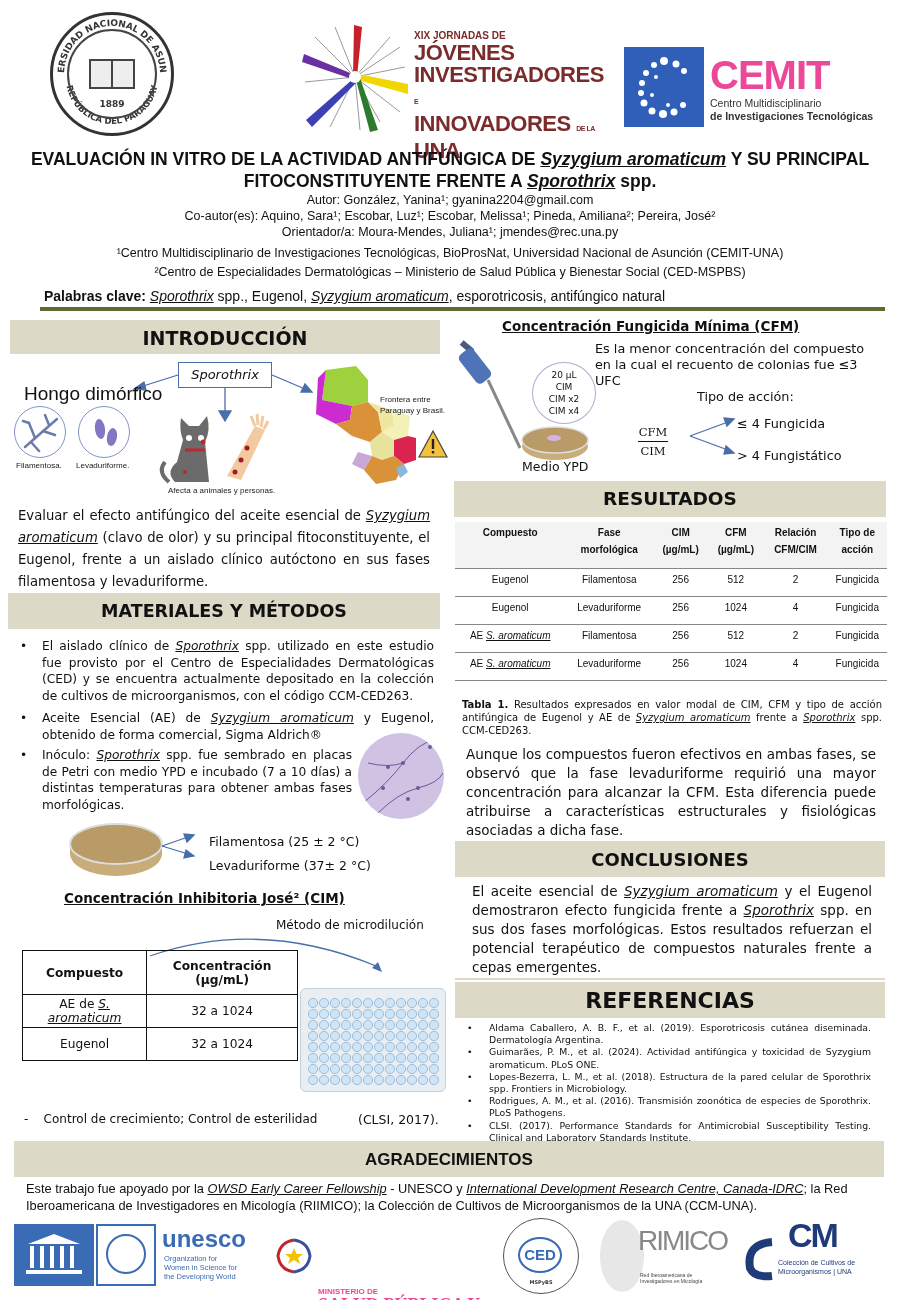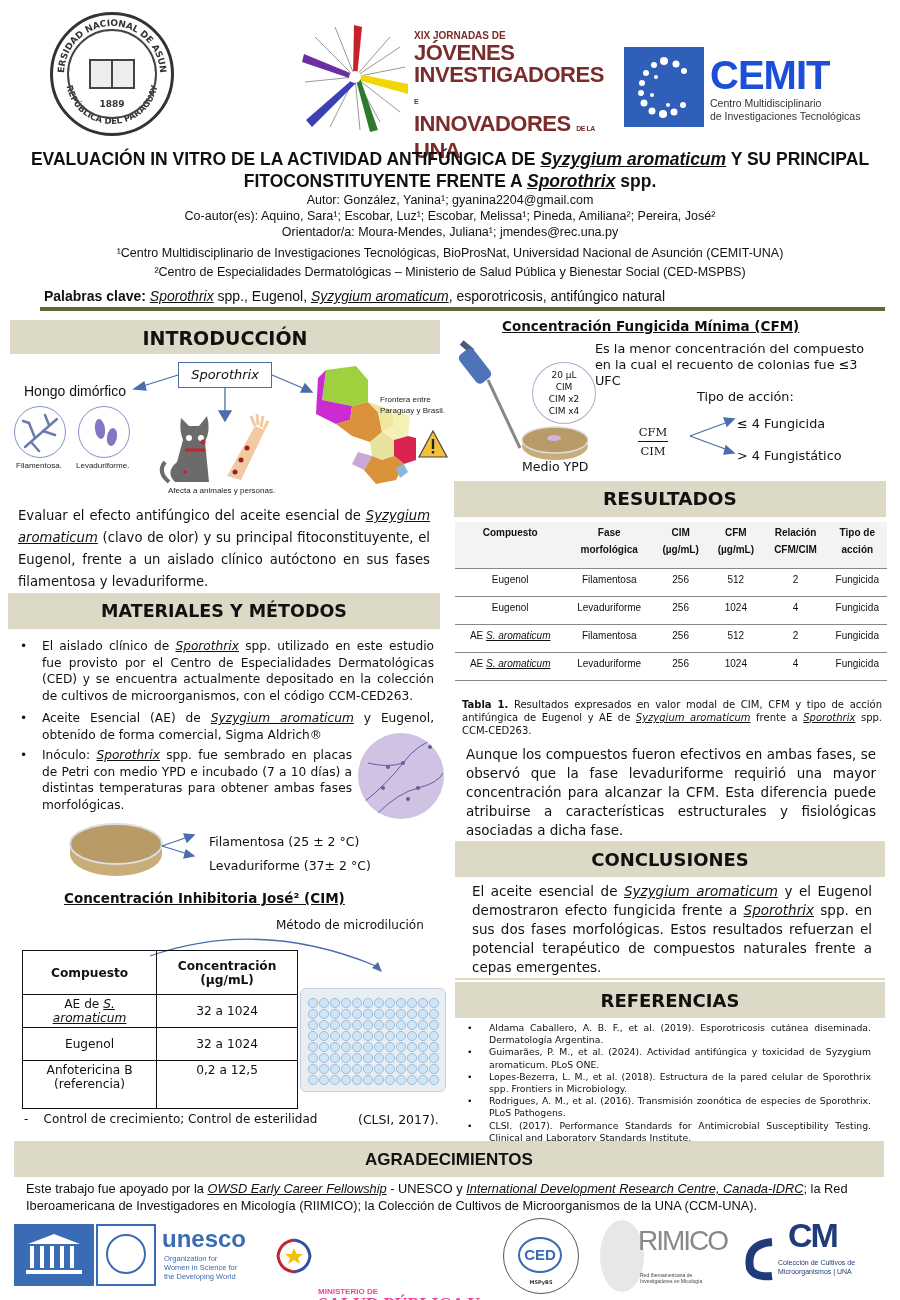--- a/index.html
+++ b/index.html
@@ -13,21 +13,21 @@
 
   
   #logo-una { left: 50px; top: 12px; width: 124px; height: 124px; border-radius: 50%; border: 3px solid #333; }
   #logo-una .inner { position: absolute; left: 14px; top: 14px; width: 90px; height: 90px; border-radius: 50%; border: 2px solid #444; }
   #logo-una .book { position: absolute; left: 36px; top: 44px; width: 46px; height: 30px; border: 2px solid #444; background: #eee; }
   #logo-una .year { position: absolute; left: 0; width: 100%; top: 84px; text-align: center; font-size: 9px; font-weight: bold; color: #333; }
   #logo-jornadas .burst { position: absolute; left: 0; top: 0; width: 110px; height: 110px; }
   #logo-jornadas .t1 { position: absolute; left: 114px; top: 8px; font-size: 10px; color: #7a2b2b; font-family: "Liberation Sans", sans-serif; font-weight: bold; }
   #logo-jornadas .t2 { position: absolute; left: 114px; top: 20px; font-size: 22px; line-height: 22px; color: #7a2b2b; font-family: "Liberation Sans", sans-serif; font-weight: bold; letter-spacing: -0.5px; }
   #logo-cemit .sq { position: absolute; left: 0; top: 0; width: 80px; height: 80px; background: #2f5fb9; }
-  #logo-cemit .name { position: absolute; left: 86px; top: 6px; font-size: 40px; font-weight: bold; color: #1d4ed8; font-family: "Liberation Sans", sans-serif; letter-spacing: -1px; }
+  #logo-cemit .name { position: absolute; left: 86px; top: 6px; font-size: 40px; font-weight: bold; color: #ec4899; font-family: "Liberation Sans", sans-serif; letter-spacing: -1px; }
   #logo-cemit .sub { position: absolute; left: 86px; top: 50px; font-size: 10.5px; color: #333; font-family: "Liberation Sans", sans-serif; line-height: 13px; }
 
   
   #title { left: 20px; top: 148px; width: 860px; text-align: center; font-family: "Liberation Sans", sans-serif; font-weight: bold; font-size: 17.5px; line-height: 22px; color: #111; }
   .authors { left: 20px; width: 860px; text-align: center; font-family: "Liberation Sans", sans-serif; font-size: 12.5px; color: #111; }
   #keywords { left: 44px; top: 288px; font-family: "Liberation Sans", sans-serif; font-size: 14px; color: #111; text-align: right; }
   #rule { left: 40px; top: 307px; width: 845px; height: 4px; background: #5b6b33; }
 
   
   #intro-head { left: 10px; top: 320px; width: 430px; height: 34px; font-size: 19px; line-height: 36px; }
@@ -50,21 +50,21 @@
   
   #cfm-title { left: 502px; top: 318px; font-weight: bold; font-size: 13.5px; text-decoration: underline; }
   #res-head { left: 454px; top: 481px; width: 432px; height: 36px; font-size: 18.5px; line-height: 36px; }
   #res-table { left: 455px; top: 522px; width: 432px; border-collapse: collapse; font-family: "Liberation Sans", sans-serif; font-size: 10px; }
   #res-table th { font-weight: bold; background: #f3f3f3; padding: 2px 2px; height: 46px; vertical-align: top; line-height: 17px; border-bottom: 1.2px solid #888; }
   #res-table td { text-align: center; height: 28px; border-bottom: 1.2px solid #888; vertical-align: top; padding-top: 5px; }
   #table-caption { left: 462px; top: 698px; width: 420px; font-size: 10px; line-height: 13px; }
   #discussion { left: 466px; top: 745px; width: 410px; font-size: 13.5px; line-height: 19px; }
   #conc-head { left: 455px; top: 841px; width: 430px; height: 36px; font-size: 18px; line-height: 38px; }
   #conclusion { left: 472px; top: 882px; width: 400px; font-size: 13.5px; line-height: 19px; }
-  #ref-head { left: 455px; top: 982px; width: 430px; height: 36px; font-size: 18px; line-height: 38px; }
+  #ref-head { left: 455px; top: 982px; width: 430px; height: 36px; font-size: 22px; line-height: 38px; }
   #refs { left: 467px; top: 1022px; width: 404px; font-size: 9.3px; line-height: 12.2px; list-style: none; }
   #refs li { position: relative; padding-left: 22px; text-align: justify; }
   #refs li::before { content: "•"; position: absolute; left: 0; top: 0; }
 
   #agr-head { left: 14px; top: 1141px; width: 870px; height: 36px; font-size: 17px; line-height: 38px; font-family: "Liberation Sans", sans-serif; }
   #ack { left: 26px; top: 1180px; width: 860px; font-family: "Liberation Sans", sans-serif; font-size: 12.8px; line-height: 17px; }
 </style>
 </head>
 <body>
 
@@ -134,21 +134,21 @@
           <circle cx="59" cy="58" r="3"></circle>
         <circle cx="32" cy="30" r="2"></circle>
           <circle cx="28" cy="48" r="2"></circle>
           <circle cx="44" cy="58" r="2"></circle>
       </g>
     </svg>
   </div>
   <div class="name">CEMIT</div>
   <div class="sub">
     <div>Centro Multidisciplinario</div>
-    <div style="font-weight:normal">de Investigaciones Tecnológicas</div>
+    <div style="font-weight:bold">de Investigaciones Tecnológicas</div>
   </div>
 </div>
 
 <div class="abs" id="title">
   <span>EVALUACIÓN IN VITRO DE LA ACTIVIDAD ANTIFÚNGICA DE </span><span class="i">Syzygium aromaticum</span><span> Y SU PRINCIPAL FITOCONSTITUYENTE FRENTE A </span><span class="i">Sporothrix</span><span> spp.</span>
 </div>
 <div class="abs authors" style="top:193px">Autor: González, Yanina¹; gyanina2204@gmail.com</div>
 <div class="abs authors" style="top:209px">Co-autor(es): Aquino, Sara¹; Escobar, Luz¹; Escobar, Melissa¹; Pineda, Amiliana²; Pereira, José²</div>
 <div class="abs authors" style="top:225px">Orientador/a: Moura-Mendes, Juliana¹; jmendes@rec.una.py</div>
 <div class="abs authors" style="top:246px">¹Centro Multidisciplinario de Investigaciones Tecnológicas, BioProsNat, Universidad Nacional de Asunción (CEMIT-UNA)</div>
@@ -166,21 +166,21 @@
   <g stroke="#4a6ea8" stroke-width="1.3" fill="#4a6ea8">
     <line x1="178" y1="20" x2="140" y2="32"></line>
       <polygon points="134,34 144,27 146,35"></polygon>
     <line x1="225" y1="33" x2="225" y2="58"></line>
       <polygon points="219,56 231,56 225,66"></polygon>
     <line x1="272" y1="20" x2="305" y2="34"></line>
       <polygon points="312,37 301,37 305,29"></polygon>
   </g>
 </svg>
 <div class="abs" id="sporothrix-box">Sporothrix</div>
-<div class="abs" style="left:24px;top:383px;font-size:14px;font-family:'Liberation Sans',sans-serif">Hongo dimórfico</div>
+<div class="abs" style="left:24px;top:383px;font-size:19px;font-family:'Liberation Sans',sans-serif">Hongo dimórfico</div>
 
 <div class="abs circle-img" style="left:14px;top:406px;width:52px;height:52px">
   <svg width="52" height="52" viewBox="0 0 52 52">
     <g stroke="#6b7bab" stroke-width="2.5" fill="none" stroke-linecap="round">
       <line x1="10" y1="40" x2="42" y2="12"></line>
         <line x1="20" y1="31" x2="14" y2="16"></line>
         <line x1="28" y1="24" x2="40" y2="28"></line>
       <line x1="34" y1="18" x2="30" y2="8"></line>
         <line x1="16" y1="35" x2="24" y2="44"></line>
         <line x1="14" y1="16" x2="8" y2="14"></line>
@@ -305,24 +305,20 @@
     <th>Compuesto</th>
     <th>Concentración (µg/mL)</th>
   </tr>
   <tr style="height:33px">
     <td><span>AE de </span><span class="i">S. aromaticum</span></td>
     <td>32 a 1024</td>
   </tr>
   <tr style="height:33px">
     <td><span>Eugenol</span><span class="i"></span></td>
     <td>32 a 1024</td>
-  </tr>
-  <tr style="height:48px">
-    <td style="vertical-align:top"><span>Anfotericina B (referencia)</span><span class="i"></span></td>
-    <td style="vertical-align:top">0,2 a 12,5</td>
   </tr>
 </tbody>
   </table>
 
 <div class="abs" style="left:300px;top:988px;width:146px;height:104px;background:#e9eef3;border:1.5px solid #c7d0da;border-radius:6px">
   <svg width="146" height="104" viewBox="0 0 146 104">
     <g id="wells" fill="#cfe4f5" stroke="#8fb2d3" stroke-width="0.8">
         <circle cx="12" cy="14" r="4.6"></circle>
         <circle cx="23" cy="14" r="4.6"></circle>
         <circle cx="34" cy="14" r="4.6"></circle>

